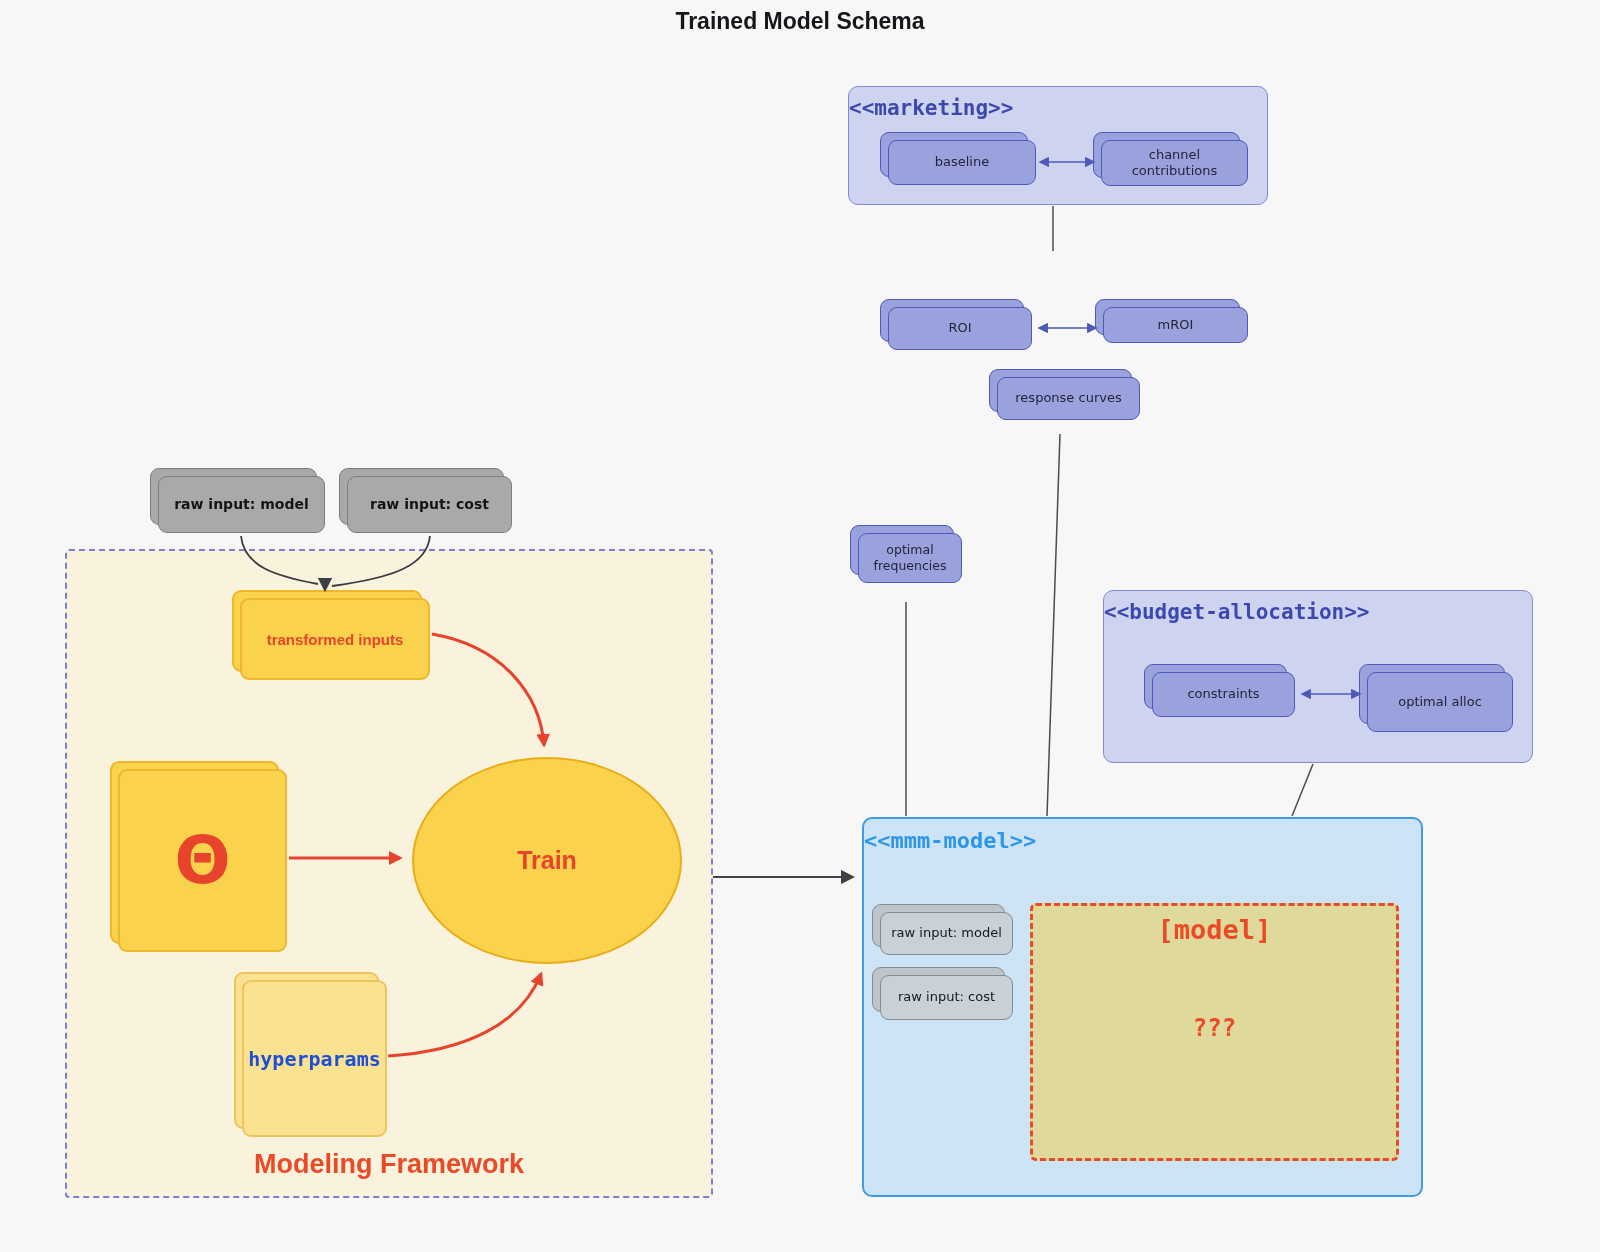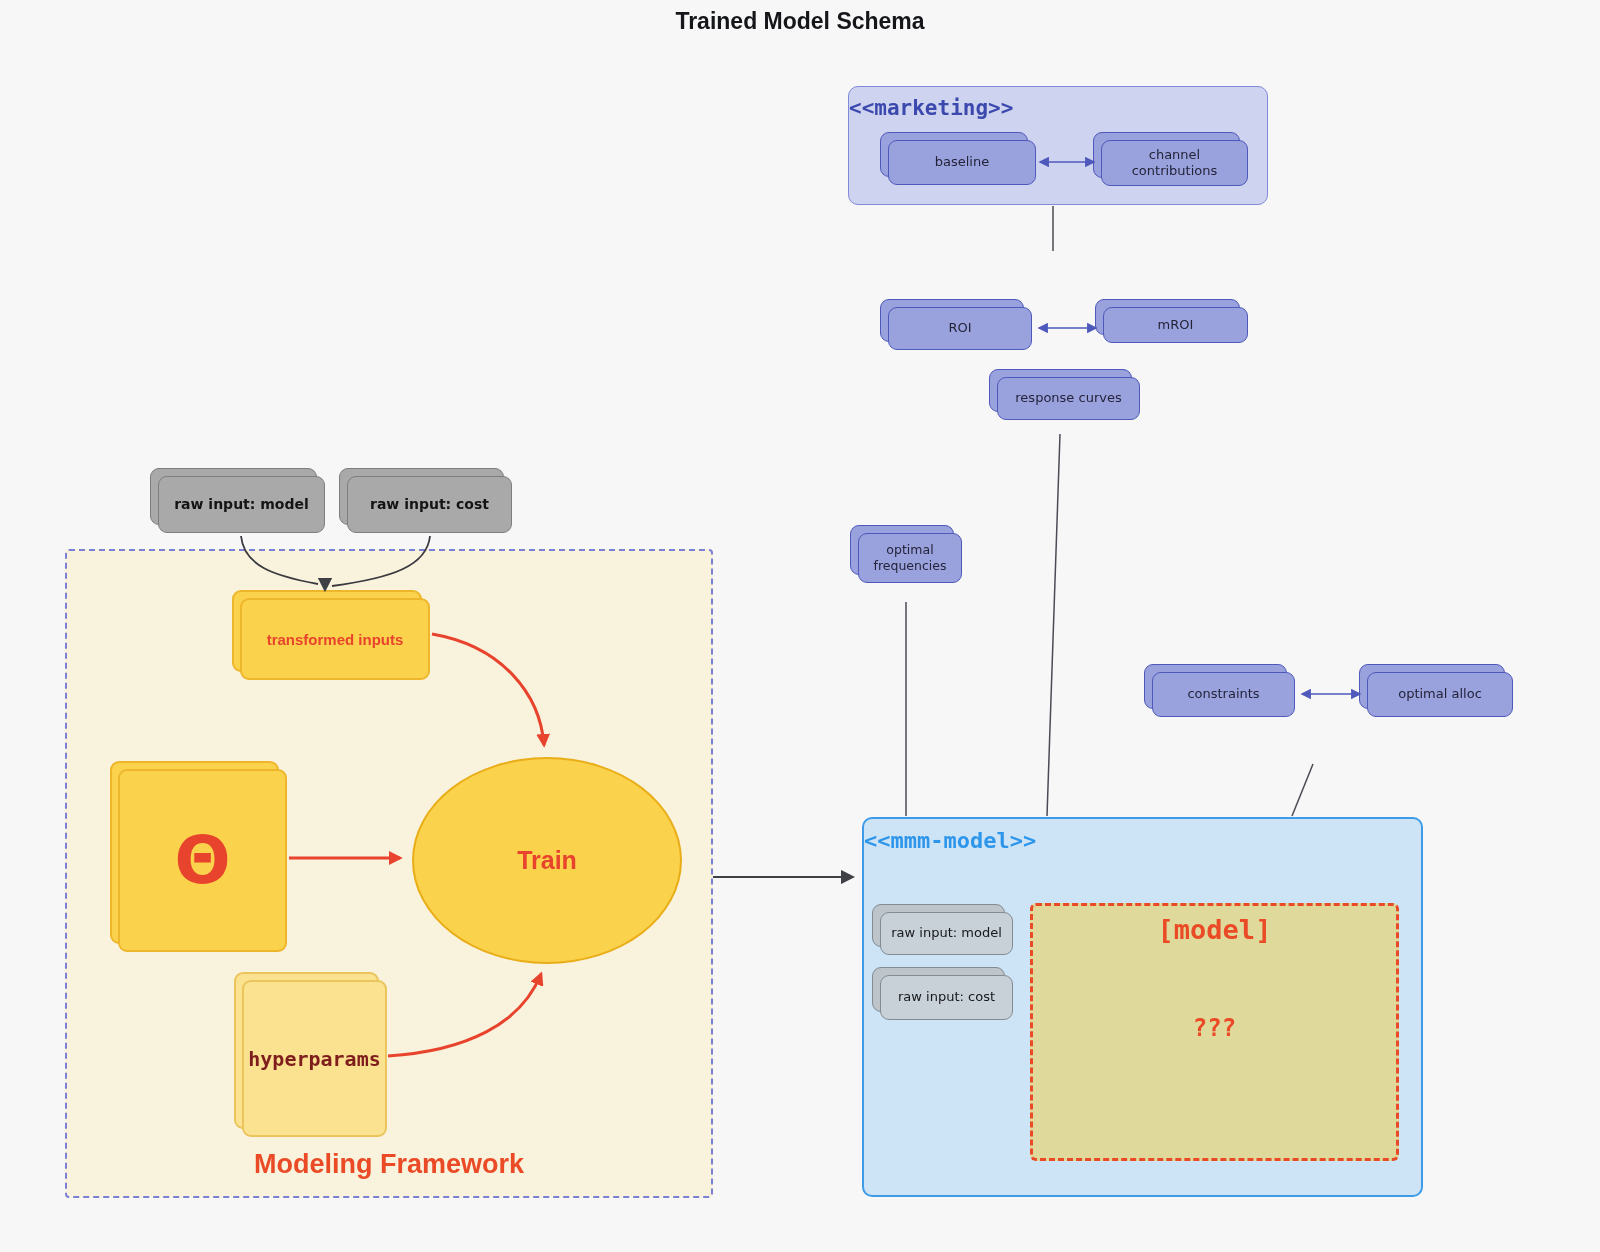--- a/index.html
+++ b/index.html
@@ -35,21 +35,21 @@
 
   .graymmm .card{background:#c9d1d8;border:1.5px solid #848b91;}
   .graymmm .back{background:#bdc5cb;}
   .graymmm .front{font-size:13px;color:#16181a;}
 
   .yellow .card{background:#fbd24c;border:2px solid #eeb62b;}
   .yellowlight .card{background:#fae291;border:2px solid #ecc45c;}
 
   .ti-label{font:bold 15px "Liberation Sans","DejaVu Sans",sans-serif;color:#e8432c;}
   .theta-glyph{font:bold 66px "DejaVu Sans",sans-serif;color:#e8432c;}
-  .hyper-label{font:bold 20px "DejaVu Sans Mono",monospace;color:#7f1d1d;}
+  .hyper-label{font:bold 20px "DejaVu Sans Mono",monospace;color:#1d4ed8;}
 
   
   .train{position:absolute;left:412px;top:757px;width:266px;height:203px;background:#fbd24c;
          border:2px solid #e9ad18;border-radius:50%;display:flex;align-items:center;
          justify-content:center;font:bold 25px "Liberation Sans","DejaVu Sans",sans-serif;color:#e8432c;}
   .modelbox{position:absolute;left:1030px;top:903px;width:369px;height:258px;background:#dfd99b;
             border:3px dashed #ea4a26;border-radius:6px;box-sizing:border-box;}
   .modelbox .mtitle{position:absolute;top:8px;left:0;right:0;text-align:center;
                     font:bold 27px "DejaVu Sans Mono",monospace;color:#ea4a26;}
   .modelbox .mquestion{position:absolute;top:108px;left:0;right:0;text-align:center;
@@ -87,25 +87,28 @@
   <div class="stack purple" style="left:997px;top:377px;width:143px;height:43px;">
     <div class="card back"></div>
     <div class="card front">response curves</div>
   </div>
 
   <div class="stack purple" style="left:858px;top:533px;width:104px;height:50px;">
     <div class="card back"></div>
     <div class="card front" style="font-size:12.5px;">optimal frequencies</div>
   </div>
 
+  <div class="cluster cl-lav" style="left:1103px;top:590px;width:430px;height:173px;">
+    <div class="cluster-title t-lav">&lt;&lt;budget-allocation&gt;&gt;</div>
+  </div>
   <div class="stack purple" style="left:1152px;top:672px;width:143px;height:45px;">
     <div class="card back"></div>
     <div class="card front">constraints</div>
   </div>
-  <div class="stack purple" style="left:1367px;top:672px;width:146px;height:45px;">
+  <div class="stack purple" style="left:1367px;top:672px;width:146px;height:60px;">
     <div class="card back"></div>
     <div class="card front">optimal alloc</div>
   </div>
 
   <div class="cluster cl-mmm" style="left:862px;top:817px;width:561px;height:380px;">
     <div class="cluster-title t-mmm">&lt;&lt;mmm-model&gt;&gt;</div>
   </div>
   <div class="stack graymmm" style="left:880px;top:912px;width:133px;height:43px;">
     <div class="card back"></div>
     <div class="card front">raw input: model</div>

